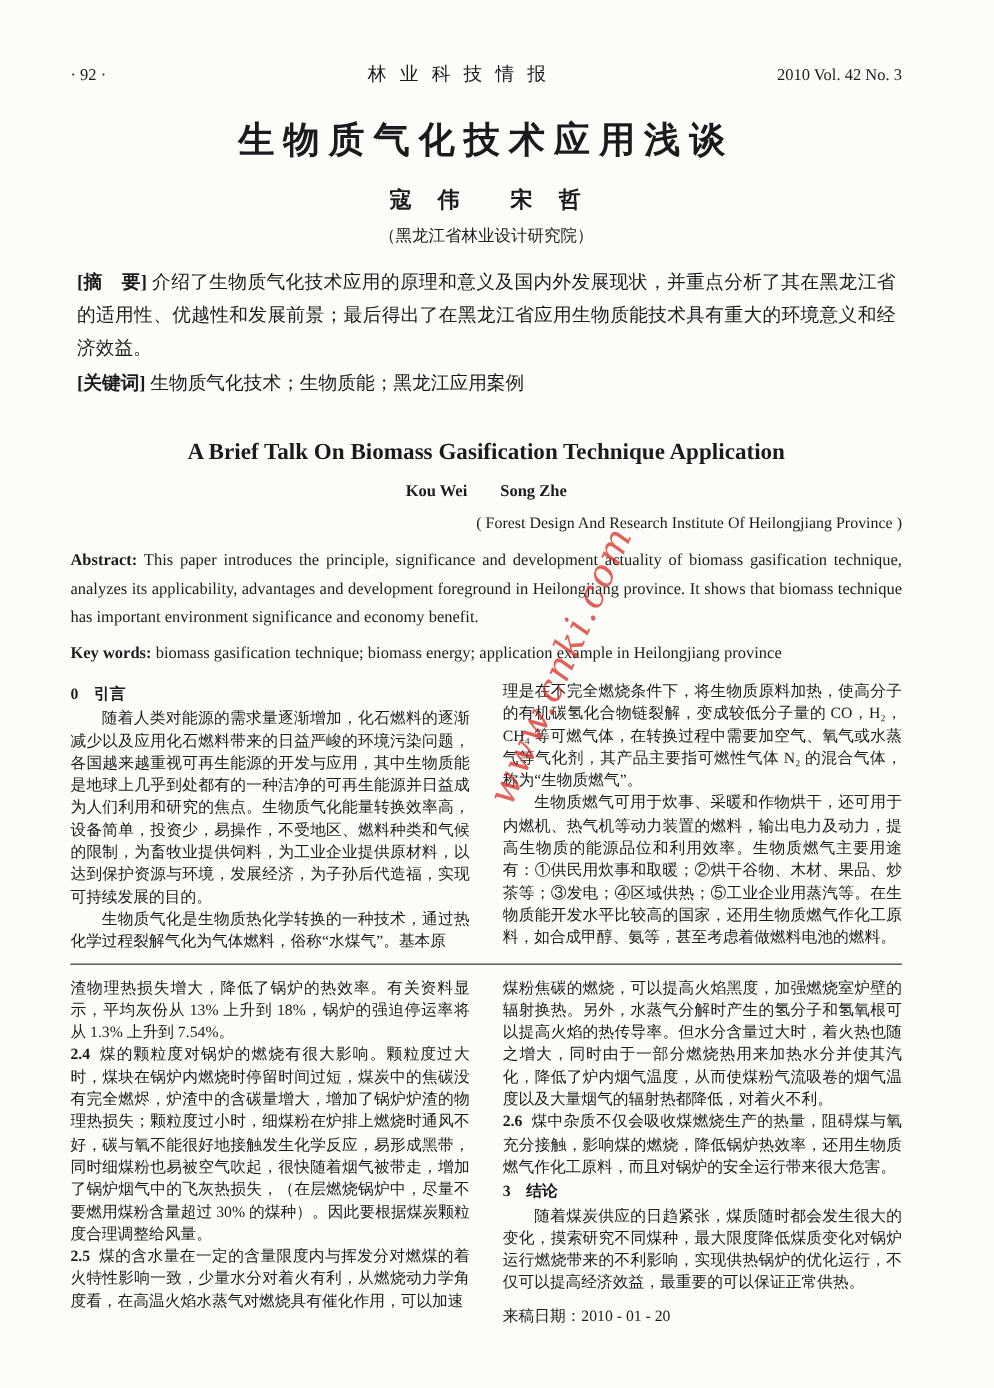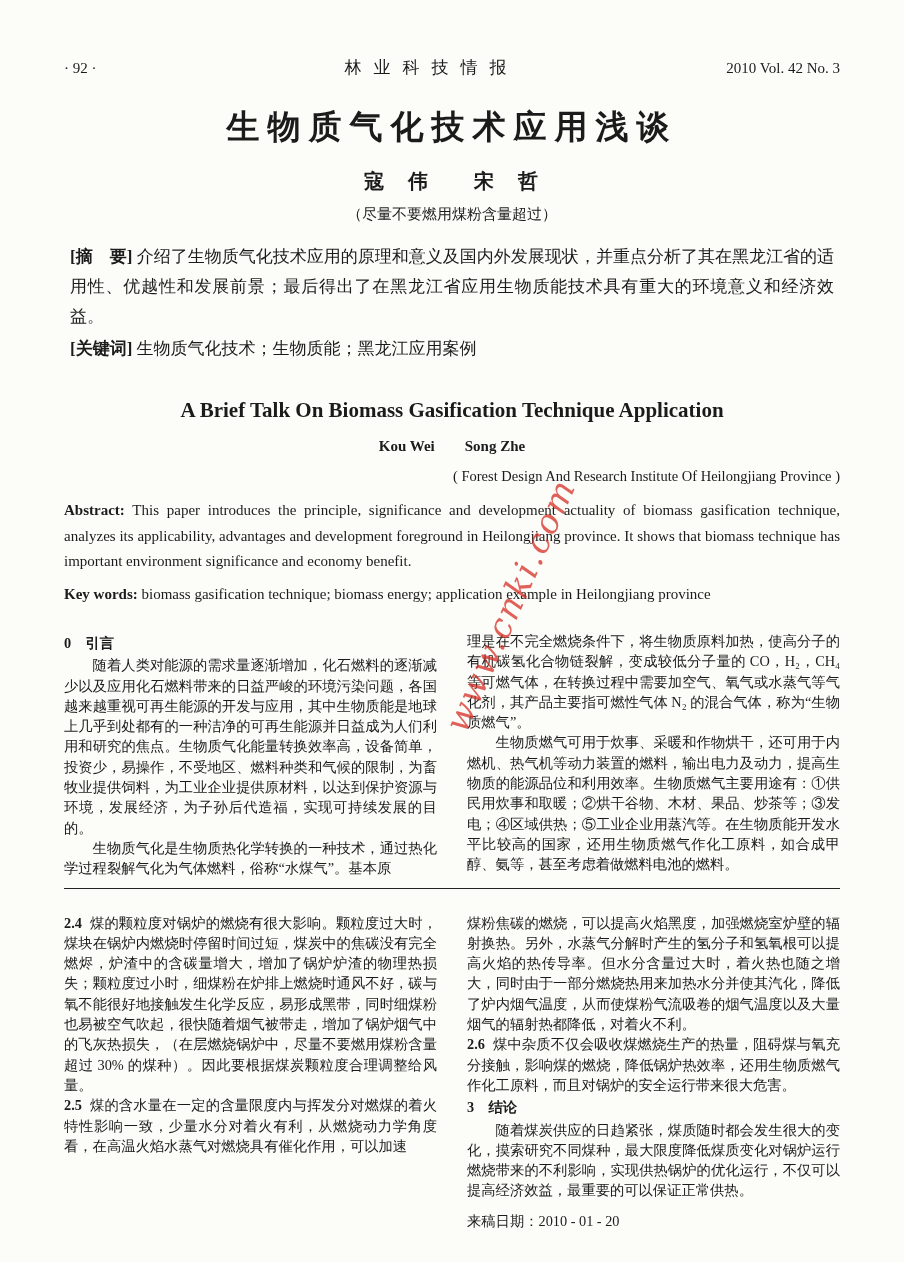--- a/index.html
+++ b/index.html
@@ -6,21 +6,21 @@
   html, body { background: #e8e8e4; }
   .page {
     width: 904px; height: 1262px;
     margin: 0 auto;
     background: #fcfcf8;
     color: #1b1b1b;
     position: relative;
     overflow: hidden;
     font-family: "Liberation Serif", "DejaVu Serif", serif;
   }
-  .content { padding: 56px 64px 0 64px; position: relative; z-index: 1; }
+  .content { padding: 56px 84px 0 64px; position: relative; z-index: 1; }
 
   .page-header {
     display: flex; justify-content: space-between; align-items: baseline;
     font-size: 15px; margin-bottom: 26px;
   }
   .page-header .journal { letter-spacing: 12px; font-size: 17px; margin-left: 40px; }
   .page-header .pnum, .page-header .issue { font-size: 15px; }
 
   .title {
     text-align: center; font-size: 33px; font-weight: 700;
@@ -32,21 +32,21 @@
   .cn-abstract { font-size: 17px; line-height: 1.75; padding: 0 6px; margin-bottom: 34px; }
   .cn-abstract p { text-align: justify; }
   .cn-abstract p + p { margin-top: 3px; }
   .bold { font-weight: 700; }
 
   .en-title { text-align: center; font-size: 21px; font-weight: 700; margin: 4px 0 14px; }
   .en-authors { text-align: center; font-weight: 700; font-size: 15px; margin-bottom: 12px; }
   .en-affil { text-align: right; font-size: 14.5px; margin-bottom: 13px; }
   .en-para { font-size: 15px; line-height: 1.7; text-align: justify; margin-bottom: 7px; }
 
-  .cols { display: flex; gap: 30px; margin-top: 24px; }
+  .cols { display: flex; gap: 30px; margin-top: 12px; }
   .col { flex: 1; font-size: 14.3px; line-height: 1.42; }
   .col p { text-align: justify; }
   .indent { text-indent: 2em; }
   .h { font-weight: 700; margin: 2px 0; }
   .lead { font-weight: 700; padding-right: 0.55em; }
 
   .divider { border-top: 1.6px solid #222; margin: 9px 0 8px; }
 
   .date { text-align: right; margin-top: 10px; font-size: 14.3px; }
 
@@ -70,21 +70,21 @@
   <div class="content">
 
     <div class="page-header">
       <span class="pnum">· 92 ·</span>
       <span class="journal">林业科技情报</span>
       <span class="issue">2010 Vol. 42 No. 3</span>
     </div>
 
     <h1 class="title">生物质气化技术应用浅谈</h1>
     <div class="authors">寇　伟　　宋　哲</div>
-    <div class="affiliation">（尽量不要燃用煤粉含量超过）</div>
+    <div class="affiliation">（黑龙江省林业设计研究院）</div>
 
     <div class="cn-abstract">
       <p>
         <span class="bold">[摘　要]</span>
         <span>介绍了生物质气化技术应用的原理和意义及国内外发展现状，并重点分析了其在黑龙江省的适用性、优越性和发展前景；最后得出了在黑龙江省应用生物质能技术具有重大的环境意义和经济效益。</span>
       </p>
       <p>
         <span class="bold">[关键词]</span>
         <span>生物质气化技术；生物质能；黑龙江应用案例</span>
       </p>
@@ -112,20 +112,21 @@
       <div class="col">
         <p>理是在不完全燃烧条件下，将生物质原料加热，使高分子的有机碳氢化合物链裂解，变成较低分子量的 CO，H₂，CH₄ 等可燃气体，在转换过程中需要加空气、氧气或水蒸气等气化剂，其产品主要指可燃性气体 N₂ 的混合气体，称为“生物质燃气”。</p>
         <p class="indent">生物质燃气可用于炊事、采暖和作物烘干，还可用于内燃机、热气机等动力装置的燃料，输出电力及动力，提高生物质的能源品位和利用效率。生物质燃气主要用途有：①供民用炊事和取暖；②烘干谷物、木材、果品、炒茶等；③发电；④区域供热；⑤工业企业用蒸汽等。在生物质能开发水平比较高的国家，还用生物质燃气作化工原料，如合成甲醇、氨等，甚至考虑着做燃料电池的燃料。</p>
       </div>
     </div>
 
     <div class="divider"></div>
 
     <div class="cols">
       <div class="col">
+        <p>渣物理热损失增大，降低了锅炉的热效率。有关资料显示，平均灰份从 13% 上升到 18%，锅炉的强迫停运率将从 1.3% 上升到 7.54%。</p>
         <p>
           <span class="lead">2.4</span><span>煤的颗粒度对锅炉的燃烧有很大影响。颗粒度过大时，煤块在锅炉内燃烧时停留时间过短，煤炭中的焦碳没有完全燃烬，炉渣中的含碳量增大，增加了锅炉炉渣的物理热损失；颗粒度过小时，细煤粉在炉排上燃烧时通风不好，碳与氧不能很好地接触发生化学反应，易形成黑带，同时细煤粉也易被空气吹起，很快随着烟气被带走，增加了锅炉烟气中的飞灰热损失，（在层燃烧锅炉中，尽量不要燃用煤粉含量超过 30% 的煤种）。因此要根据煤炭颗粒度合理调整给风量。</span>
         </p>
         <p>
           <span class="lead">2.5</span><span>煤的含水量在一定的含量限度内与挥发分对燃煤的着火特性影响一致，少量水分对着火有利，从燃烧动力学角度看，在高温火焰水蒸气对燃烧具有催化作用，可以加速</span>
         </p>
       </div>
       <div class="col">
         <p>煤粉焦碳的燃烧，可以提高火焰黑度，加强燃烧室炉壁的辐射换热。另外，水蒸气分解时产生的氢分子和氢氧根可以提高火焰的热传导率。但水分含量过大时，着火热也随之增大，同时由于一部分燃烧热用来加热水分并使其汽化，降低了炉内烟气温度，从而使煤粉气流吸卷的烟气温度以及大量烟气的辐射热都降低，对着火不利。</p>
         <p>

